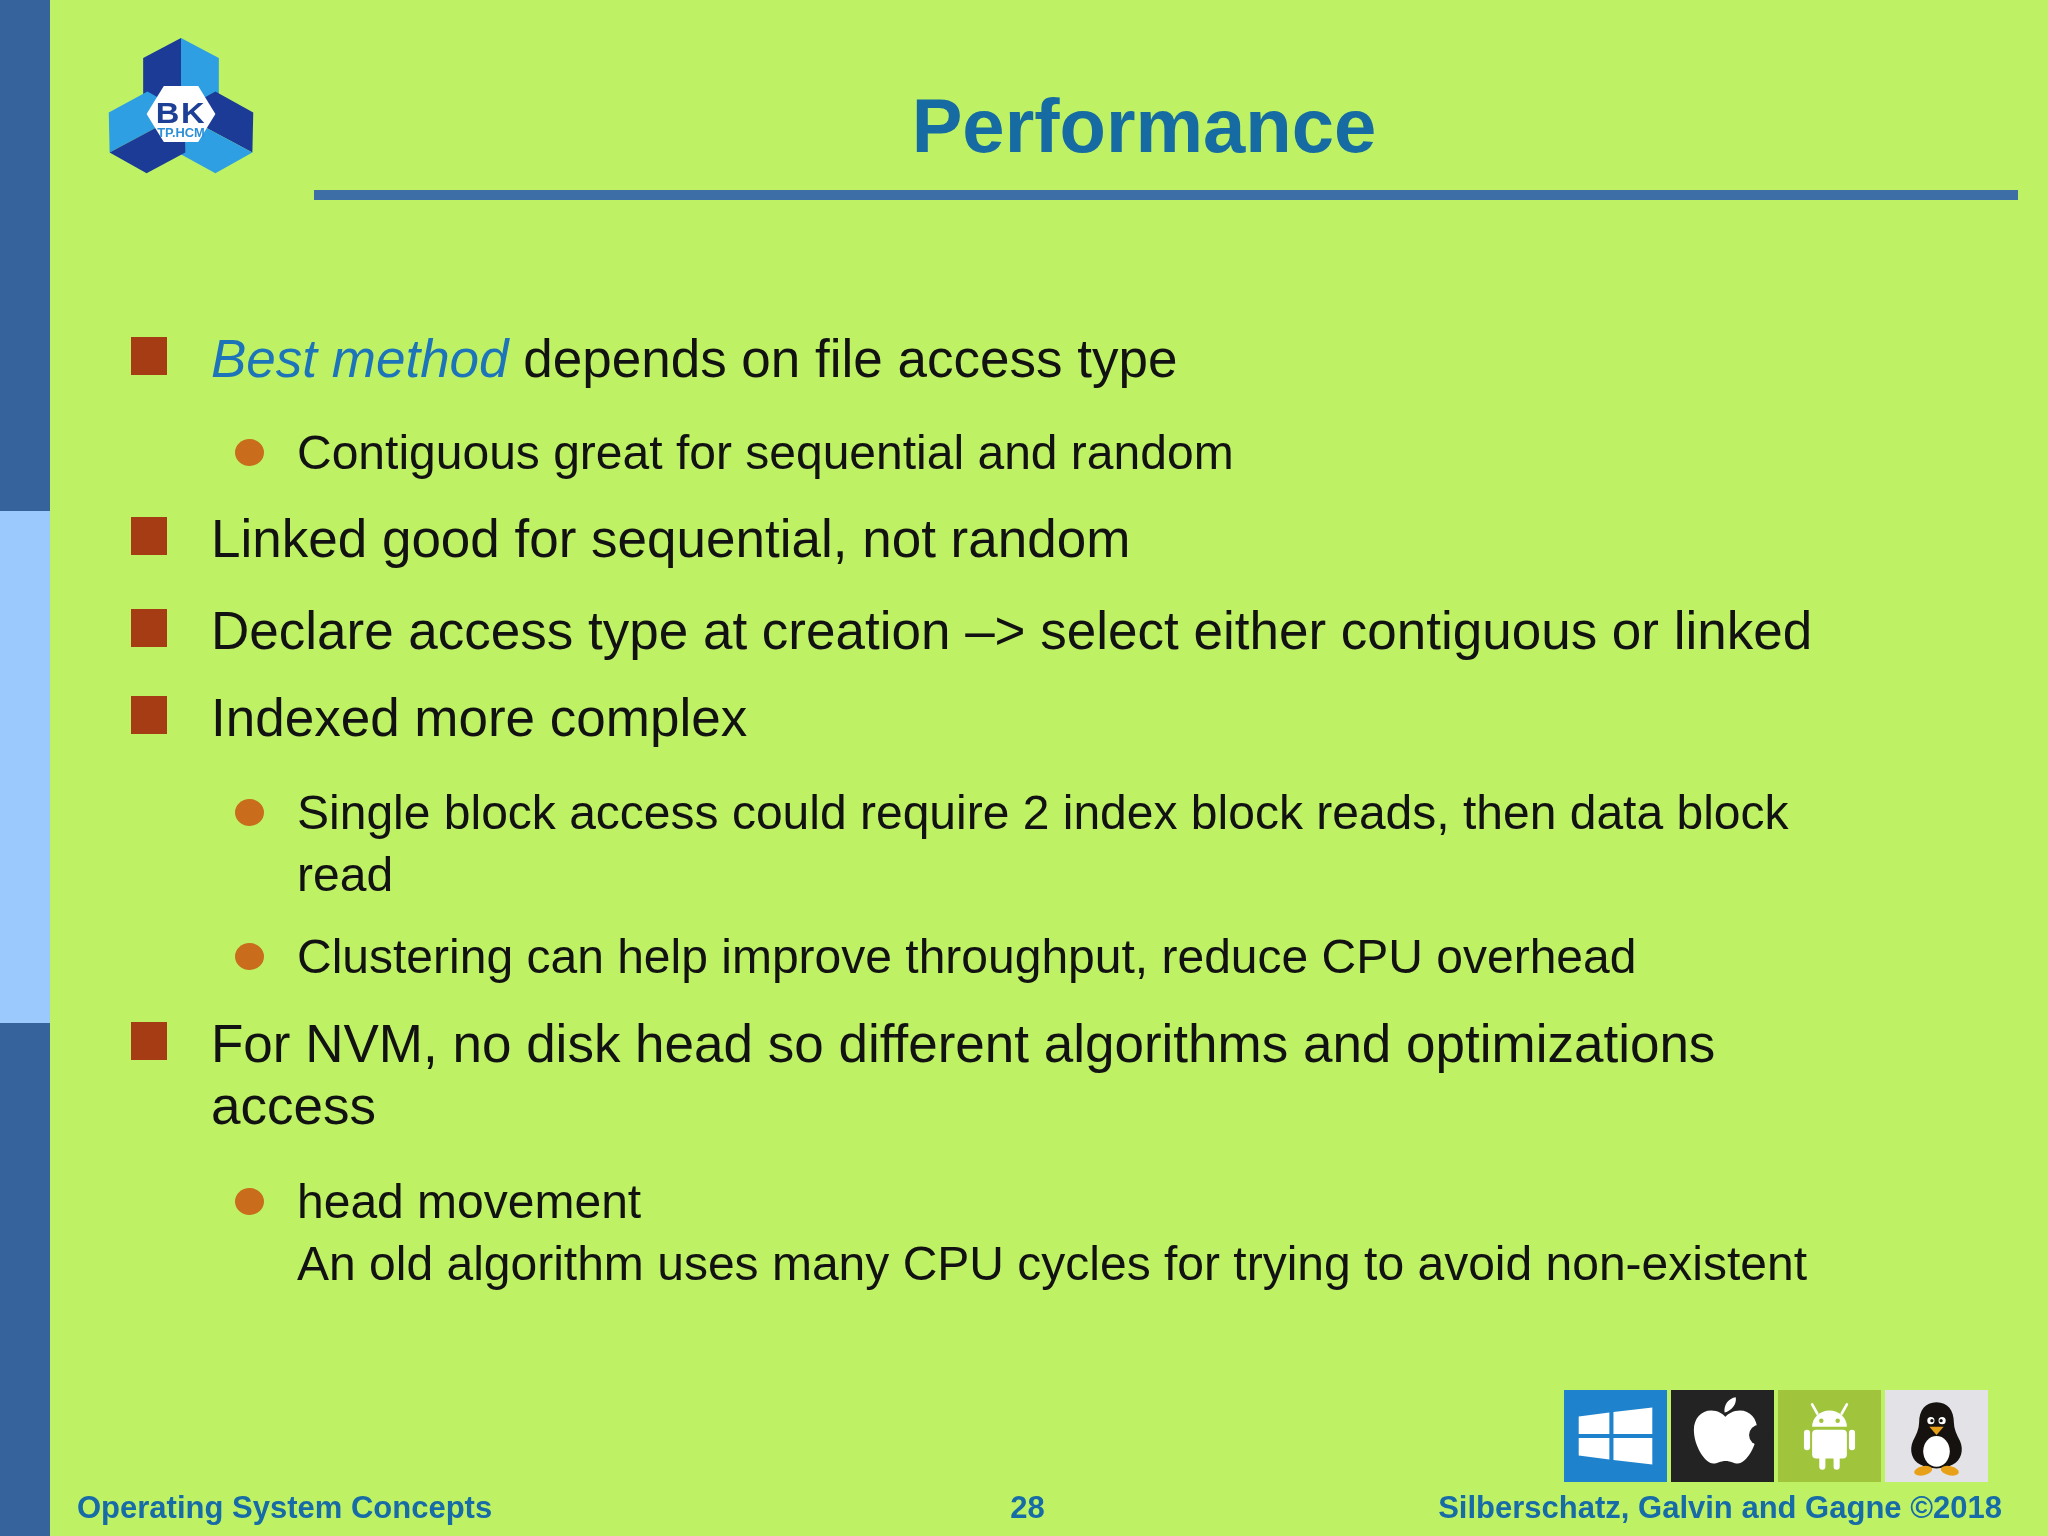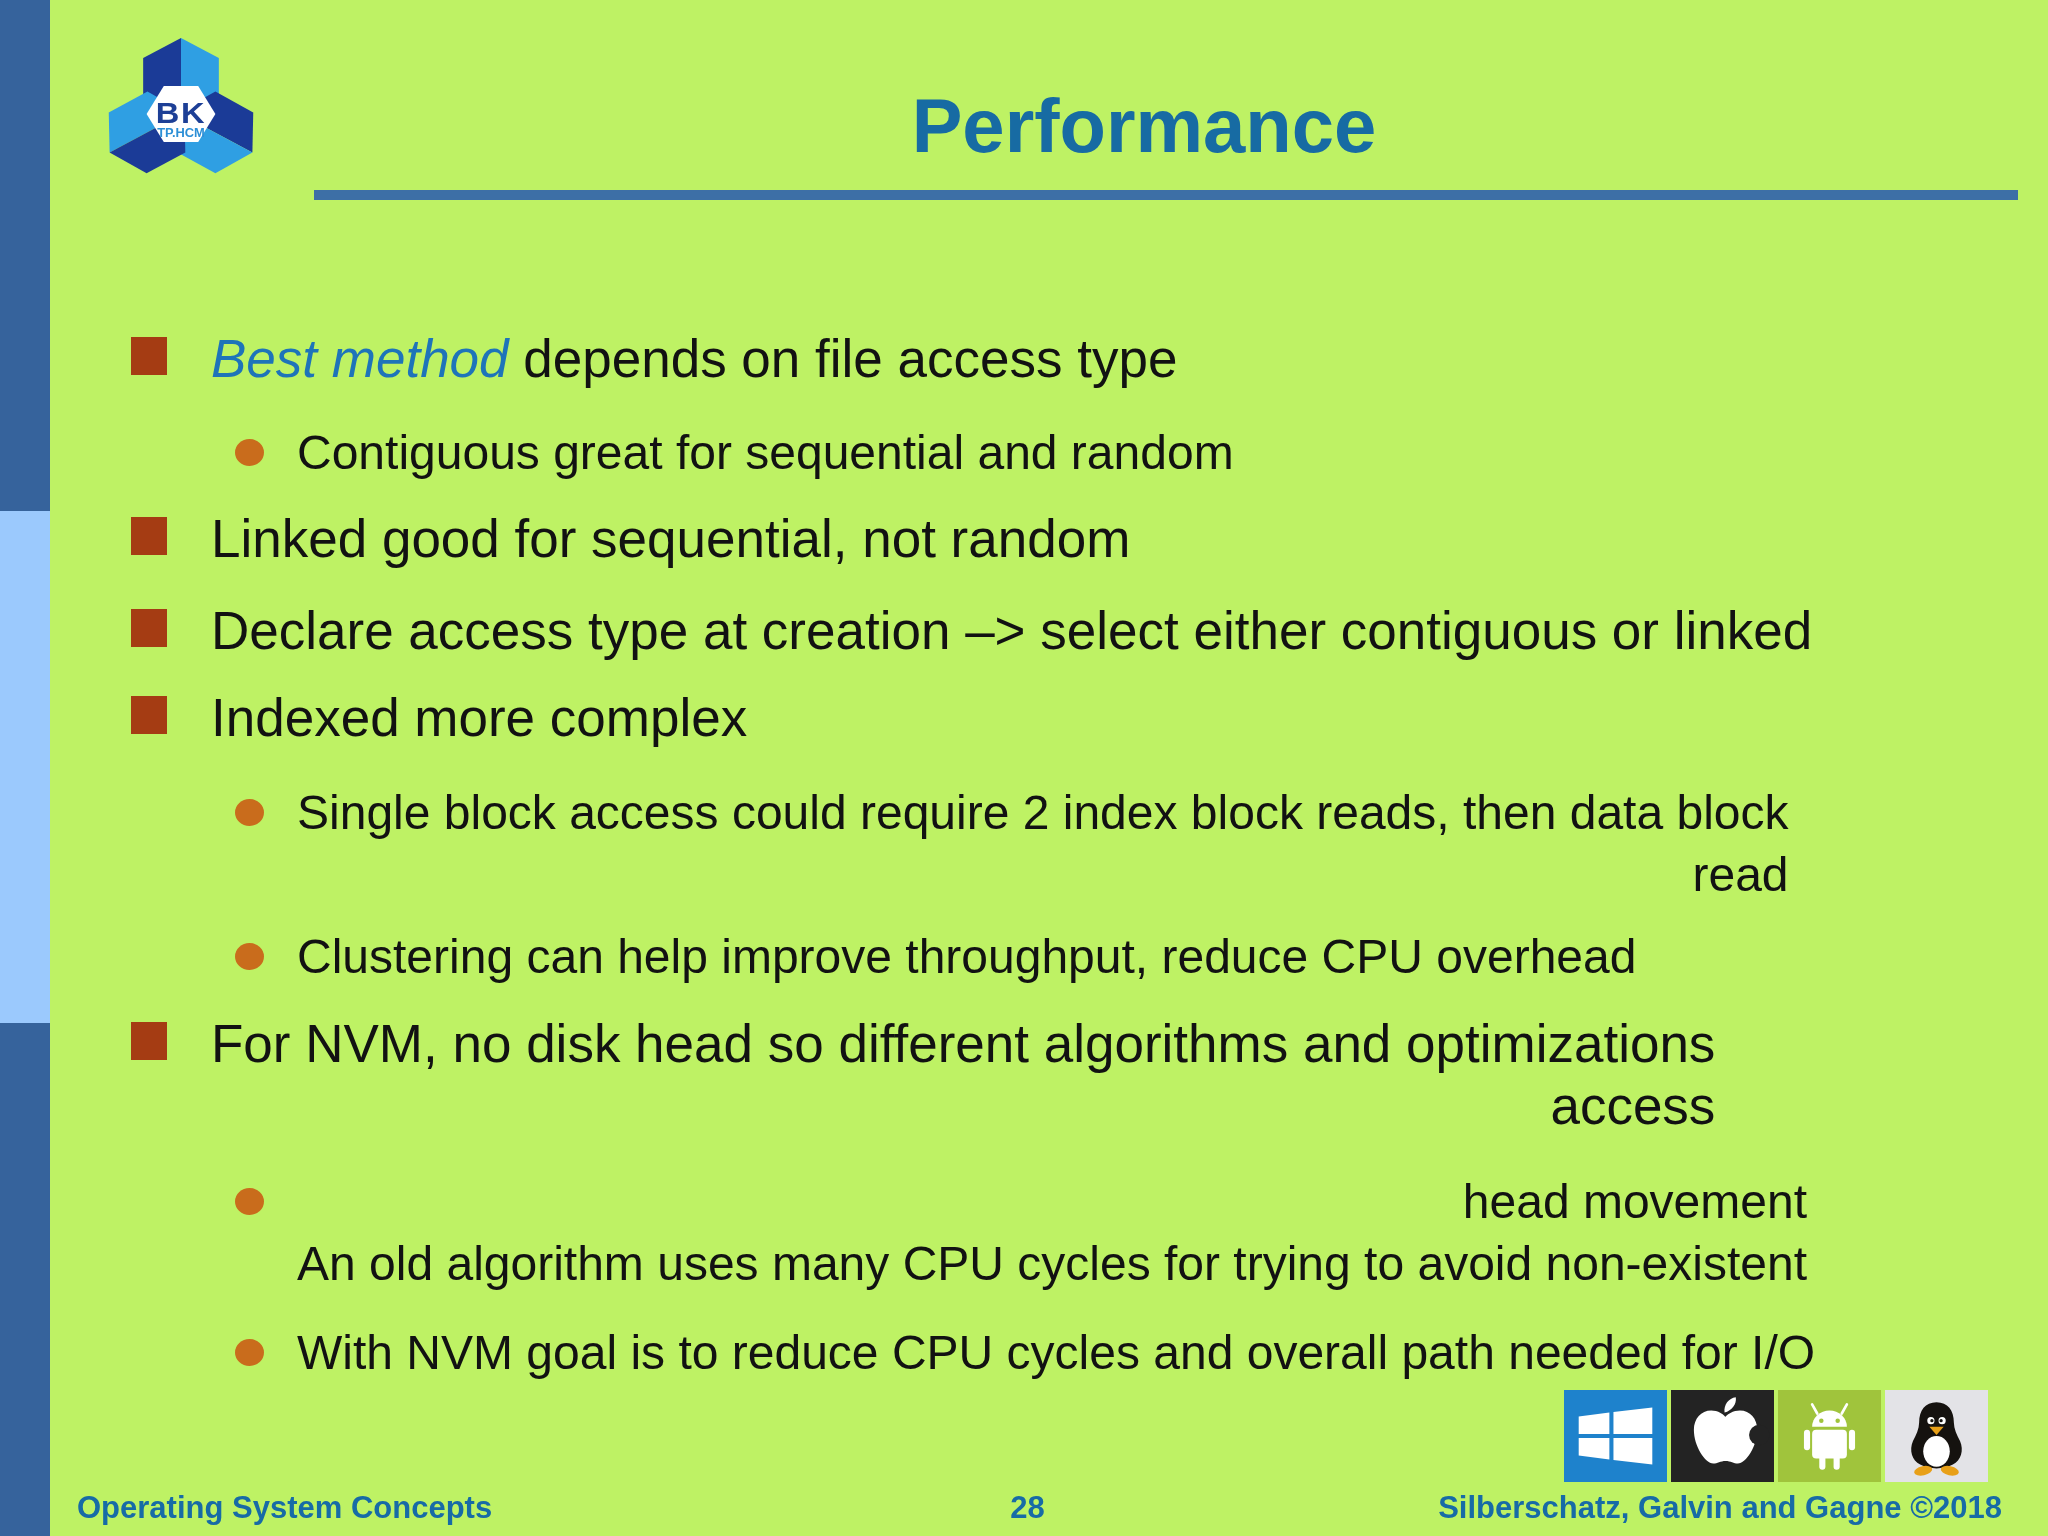--- a/index.html
+++ b/index.html
@@ -20,21 +20,21 @@
   .title{
     position:absolute; left:260px; top:84px; width:1768px;
     text-align:center; font-size:76px; font-weight:bold; color:#176ba3;
     letter-spacing:0px; line-height:1.1;
   }
   .rule{position:absolute; left:314px; top:190px; width:1704px; height:10px; background:#3d6fa6;}
 
   
   .row{position:absolute; color:#121212;}
   .row .txt{display:block;}
-  .ln{white-space:pre; line-height:62px;text-align:right;}
+  .ln{white-space:pre; line-height:62px;}
   .l1{left:131px; font-size:53px;}
   .l1 .txt{margin-left:80px;}
   .l2{left:235px; font-size:48px;}
   .l2 .txt{margin-left:62px;}
   .sq{position:absolute; left:0; top:9px; width:36px; height:38px; background:#a53c13;}
   .dot{position:absolute; left:0; top:17px; width:29px; height:27px; border-radius:50%; background:#c96c1c;}
   .em{font-style:italic; color:#1e74b9;}
 
   
   .os-strip{position:absolute; left:1564px; top:1390px; display:flex; gap:4px;}
@@ -138,26 +138,20 @@
   </div>
 
   <div class="row l2" style="top:1171px">
     <span class="dot"></span>
     <div class="txt">
       <div class="ln">head movement</div>
       <div class="ln">An old algorithm uses many CPU cycles for trying to avoid non-existent</div>
     </div>
   </div>
 
-  <div class="row l2" style="top:1322px">
-    <span class="dot"></span>
-    <div class="txt">
-        <div class="ln">With NVM goal is to reduce CPU cycles and overall path needed for I/O</div>
-      </div>
-  </div>
 
   <div class="os-strip">
     <div class="tile win">
       <svg viewBox="0 0 100 90">
         <polygon points="14,26 44,22 44,43 14,43" fill="#fff"></polygon>
         <polygon points="48,21.5 86,17 86,43 48,43" fill="#fff"></polygon>
         <polygon points="14,47 44,47 44,68 14,64" fill="#fff"></polygon>
         <polygon points="48,47 86,47 86,73 48,68.5" fill="#fff"></polygon>
       </svg>
     </div>

